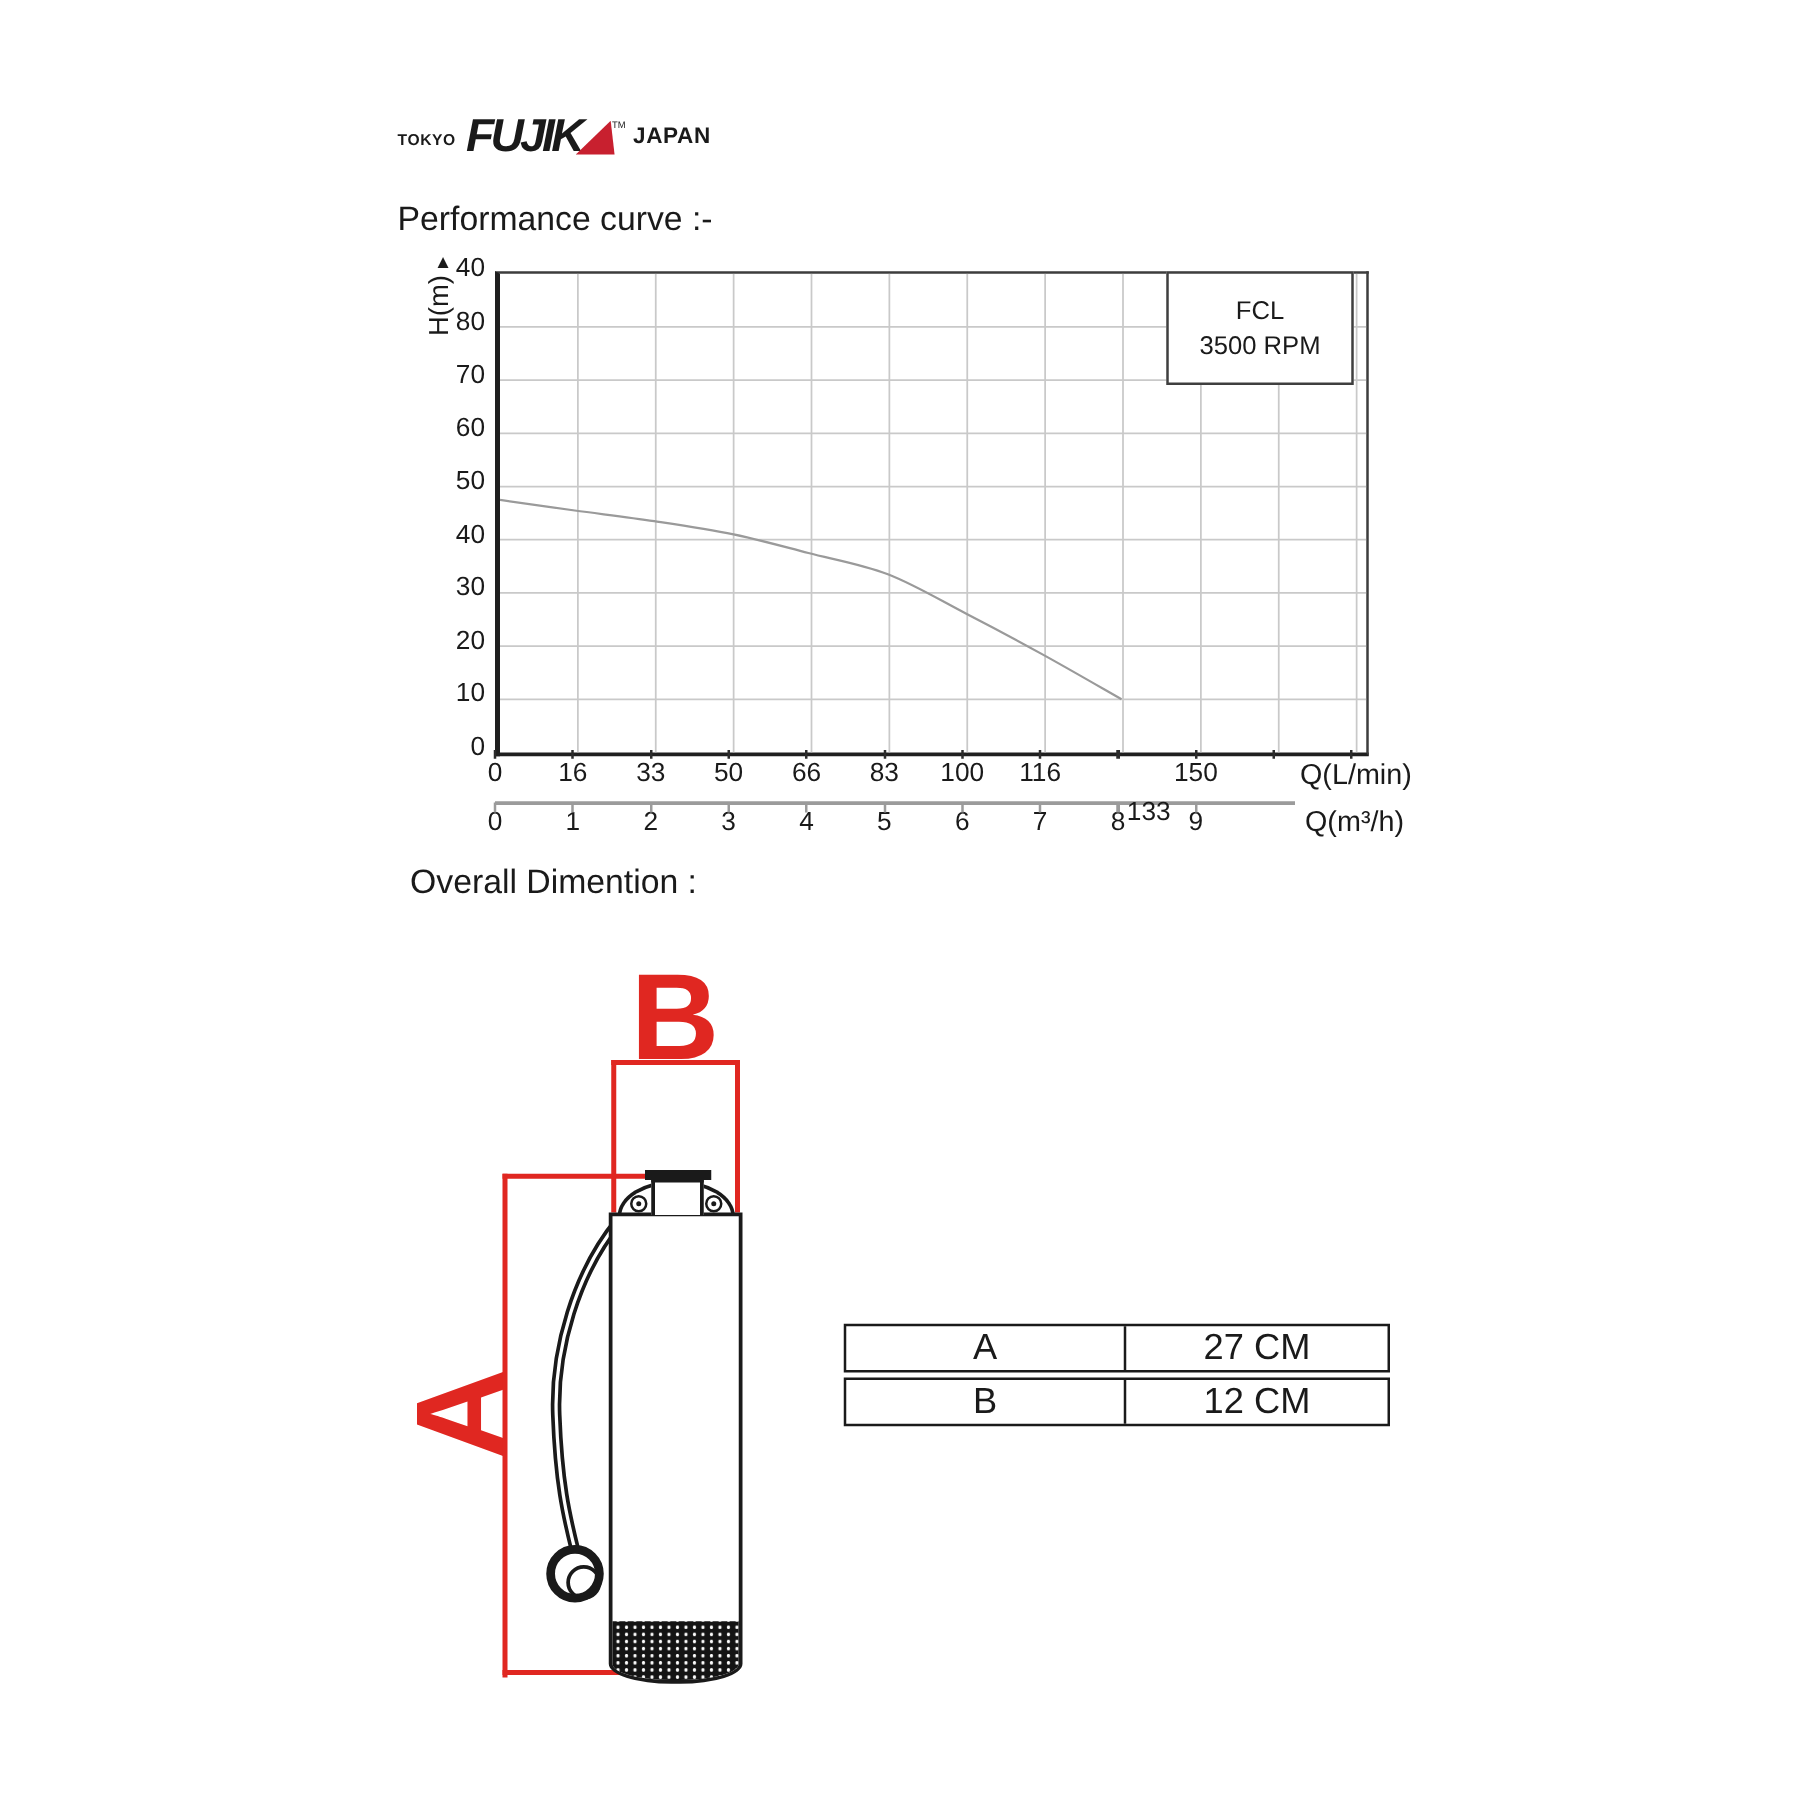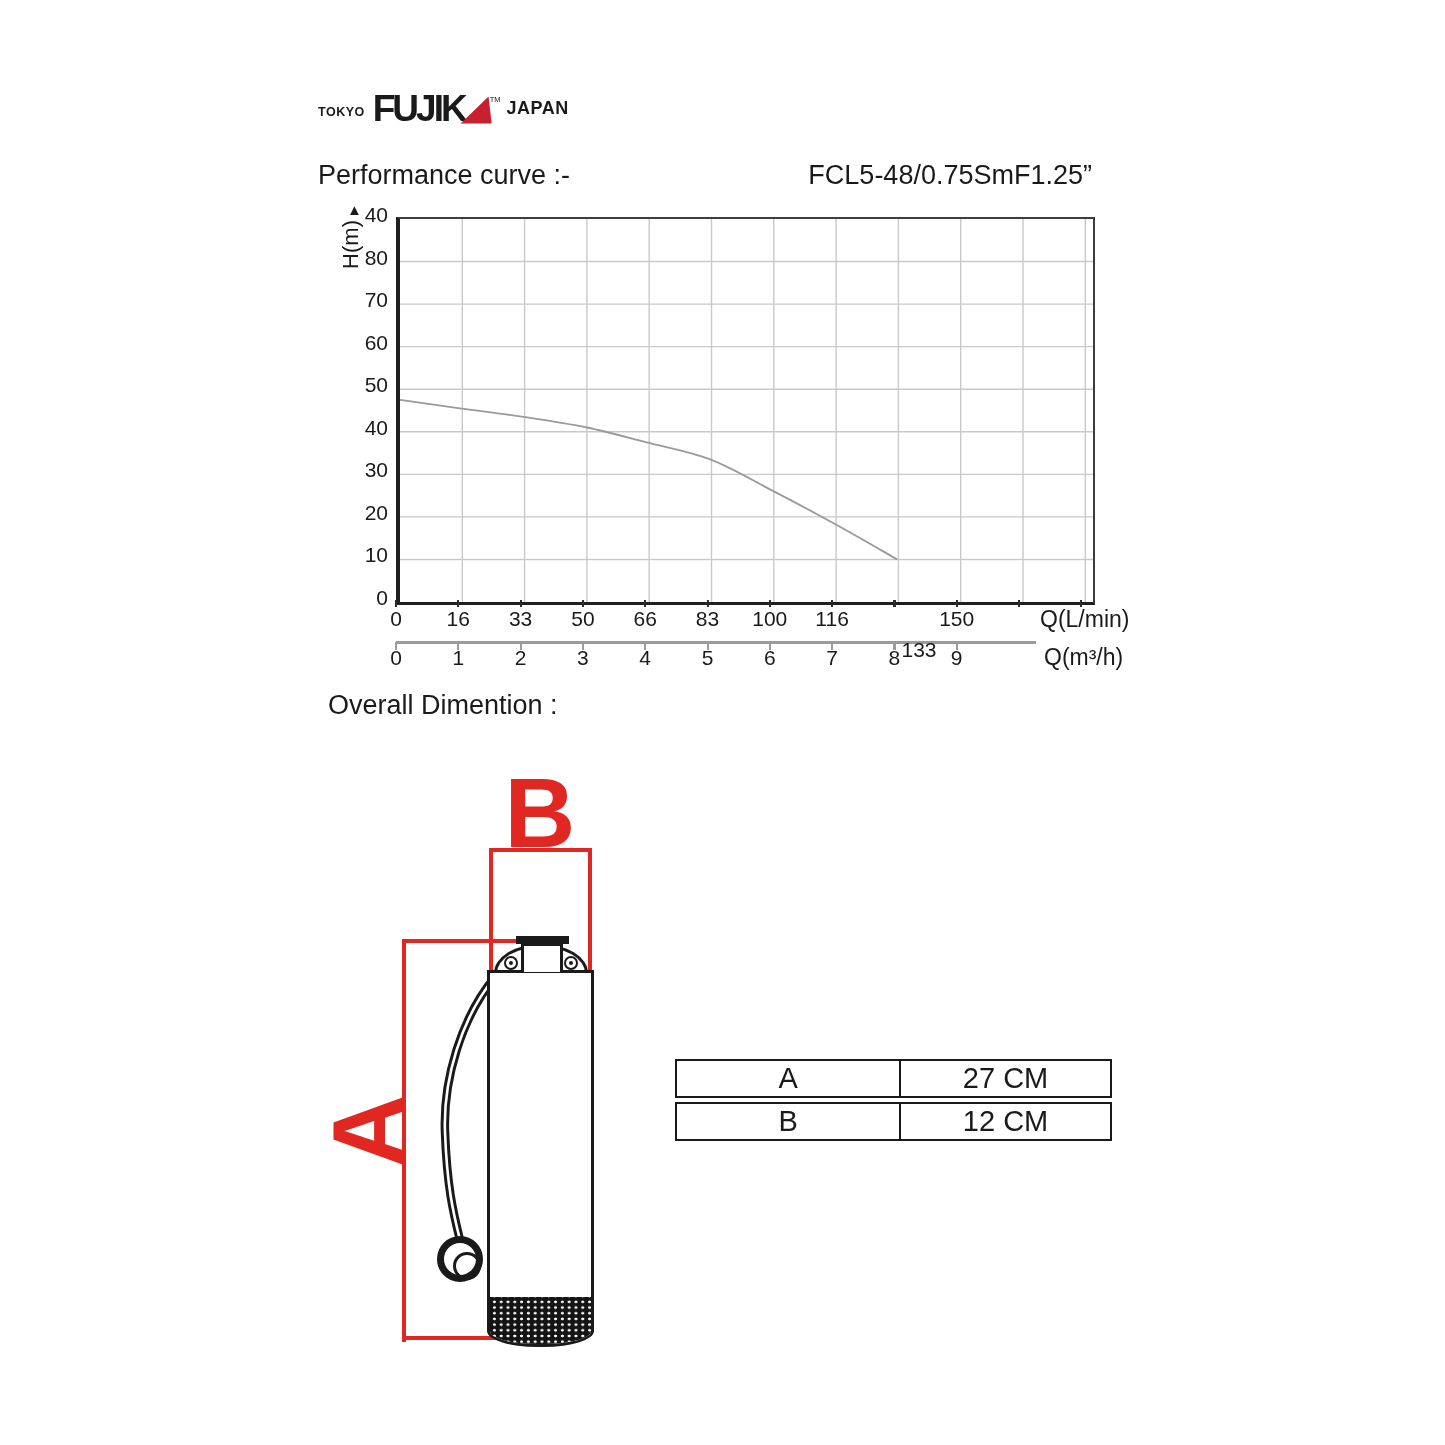--- a/index.html
+++ b/index.html
@@ -2,21 +2,21 @@
 <html><head>
 <meta charset="utf-8">
 <style>
   html,body{margin:0;padding:0;background:#fff;}
   #page{position:relative;width:1445px;height:1445px;background:#fff;overflow:hidden;
         font-family:"Liberation Sans",sans-serif;color:#1a1a1a;}
 
   
   #logo{position:absolute;left:318px;top:94px;display:flex;align-items:flex-end;}
   #logo-tokyo{font-size:12.5px;font-weight:bold;letter-spacing:.5px;padding-bottom:5px;}
-  #logo-brand{font-size:37px;font-weight:bold;letter-spacing:-3px;
+  #logo-brand{font-size:37px;font-weight:bold;font-style:italic;letter-spacing:-3px;
               line-height:.8;margin-left:8px;}
   #logo-triangle{width:31px;height:27px;background:#c8202f;margin-left:-4px;
                  clip-path:polygon(90% 0,100% 100%,0 100%);
                  filter:drop-shadow(-3px 0 0 #151515);}
   #logo-tm{font-size:7.5px;font-weight:normal;margin:0 0 20px -2px;}
   #logo-japan{font-size:18px;font-weight:bold;letter-spacing:.5px;padding-bottom:5px;margin-left:6px;}
 
   
   #perf-title{position:absolute;left:318px;top:160px;font-size:27px;}
   #model{position:absolute;left:780px;top:160px;width:312px;text-align:right;font-size:27px;}
@@ -91,21 +91,20 @@
 
   <div id="logo">
     <span id="logo-tokyo">TOKYO</span>
     <span id="logo-brand">FUJIK</span>
     <span id="logo-triangle"></span>
     <span id="logo-tm">TM</span>
     <span id="logo-japan">JAPAN</span>
   </div>
 
   <div id="perf-title">Performance curve :-</div>
-  <div id="model">FCL5-48/0.75SmF1.25”</div>
 
   <div id="ylab-arrow">▲</div>
   <div id="ylab">H(m)</div>
 
   <div id="plot">
     <svg id="plot-svg">
         <line x1="62.3" y1="0" x2="62.3" y2="383" stroke="#c9c9c9" stroke-width="1.4"></line>
         <line x1="124.6" y1="0" x2="124.6" y2="383" stroke="#c9c9c9" stroke-width="1.4"></line>
         <line x1="186.89999999999998" y1="0" x2="186.89999999999998" y2="383" stroke="#c9c9c9" stroke-width="1.4"></line>
         <line x1="249.2" y1="0" x2="249.2" y2="383" stroke="#c9c9c9" stroke-width="1.4"></line>
@@ -119,20 +118,24 @@
         <line x1="0" y1="42.55555555555556" x2="693" y2="42.55555555555556" stroke="#c9c9c9" stroke-width="1.4"></line>
         <line x1="0" y1="85.11111111111111" x2="693" y2="85.11111111111111" stroke="#c9c9c9" stroke-width="1.4"></line>
         <line x1="0" y1="127.66666666666667" x2="693" y2="127.66666666666667" stroke="#c9c9c9" stroke-width="1.4"></line>
         <line x1="0" y1="170.22222222222223" x2="693" y2="170.22222222222223" stroke="#c9c9c9" stroke-width="1.4"></line>
         <line x1="0" y1="212.77777777777777" x2="693" y2="212.77777777777777" stroke="#c9c9c9" stroke-width="1.4"></line>
         <line x1="0" y1="255.33333333333334" x2="693" y2="255.33333333333334" stroke="#c9c9c9" stroke-width="1.4"></line>
         <line x1="0" y1="297.8888888888889" x2="693" y2="297.8888888888889" stroke="#c9c9c9" stroke-width="1.4"></line>
         <line x1="0" y1="340.44444444444446" x2="693" y2="340.44444444444446" stroke="#c9c9c9" stroke-width="1.4"></line>
         <path d="M0.0,180.9C10.0,182.3,39.2,186.5,59.8,189.4C80.4,192.2,102.2,194.7,123.4,197.9C144.5,201.1,166.3,204.3,186.9,208.5C207.5,212.8,226.1,218.1,246.7,223.4C267.3,228.7,289.1,232.3,310.3,240.4C331.4,248.6,353.2,261.7,373.8,272.4C394.4,283.0,413.0,292.9,433.6,304.3C454.2,315.6,486.6,334.4,497.2,340.4" fill="none" stroke="#9a9a9a" stroke-width="1.8"></path>
       </svg>
+    <div id="legend">
+      <span>FCL</span>
+      <span>3500 RPM</span>
+    </div>
   </div>
 
   <div id="xunit1">Q(L/min)</div>
   <div id="axis2"></div>
   <div id="xunit2">Q(m³/h)</div>
 
   <div id="overall-title">Overall Dimention :</div>
 
   <div id="b-letter">B</div>
   <div id="b-rect"></div>

